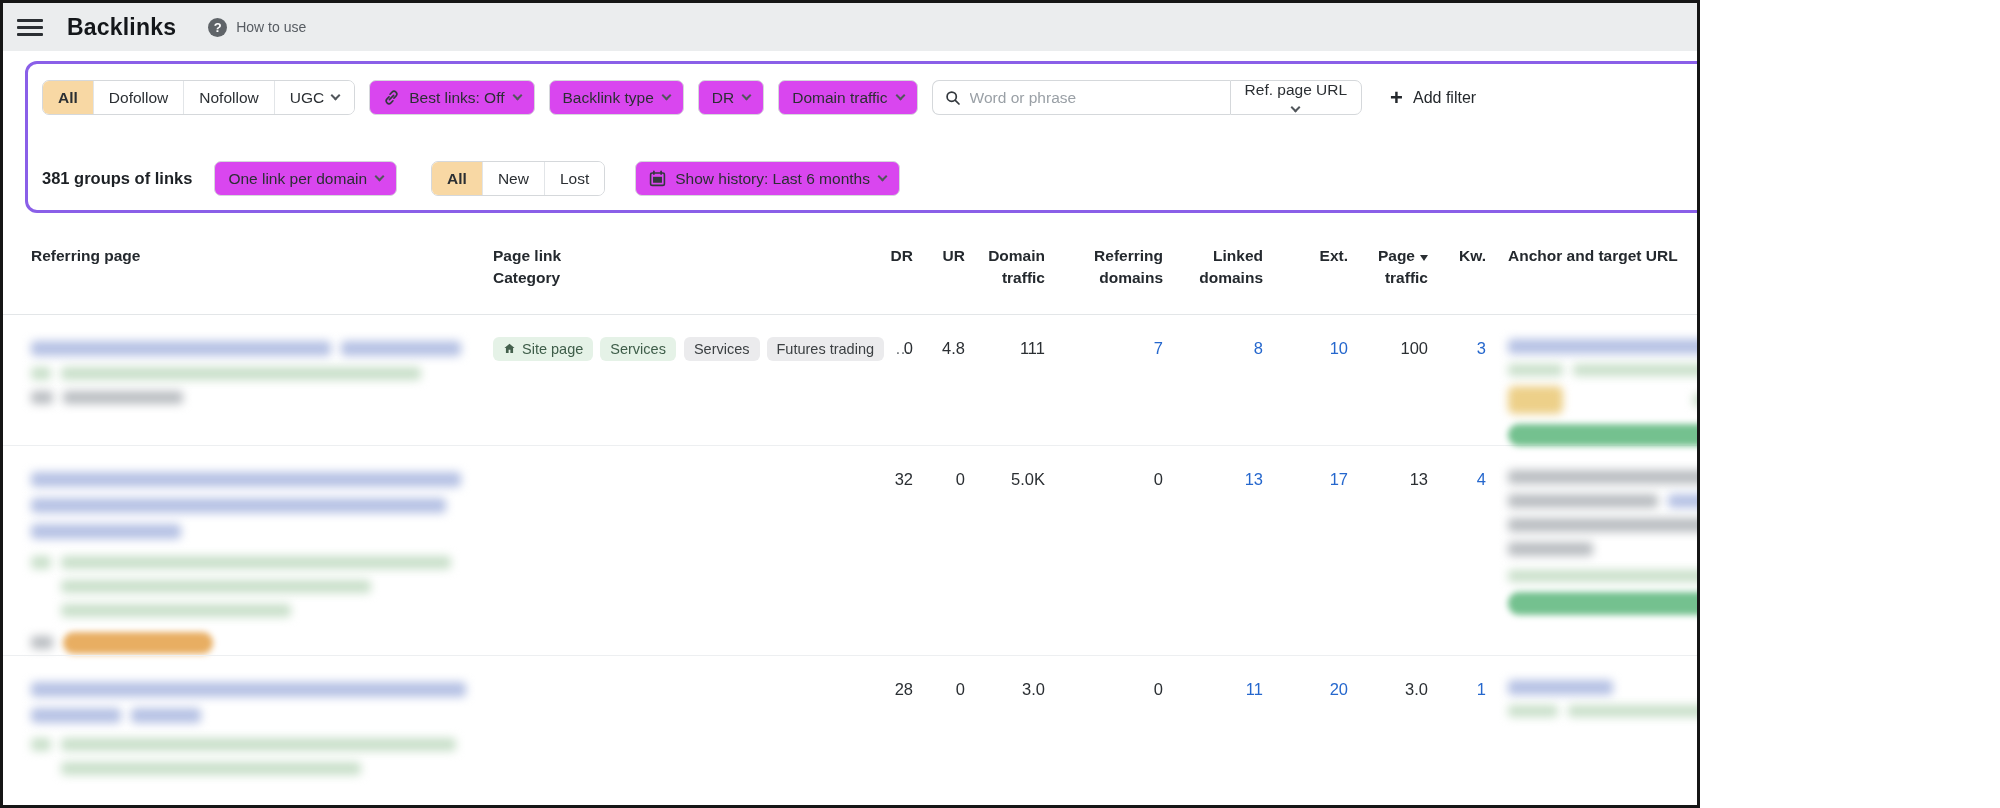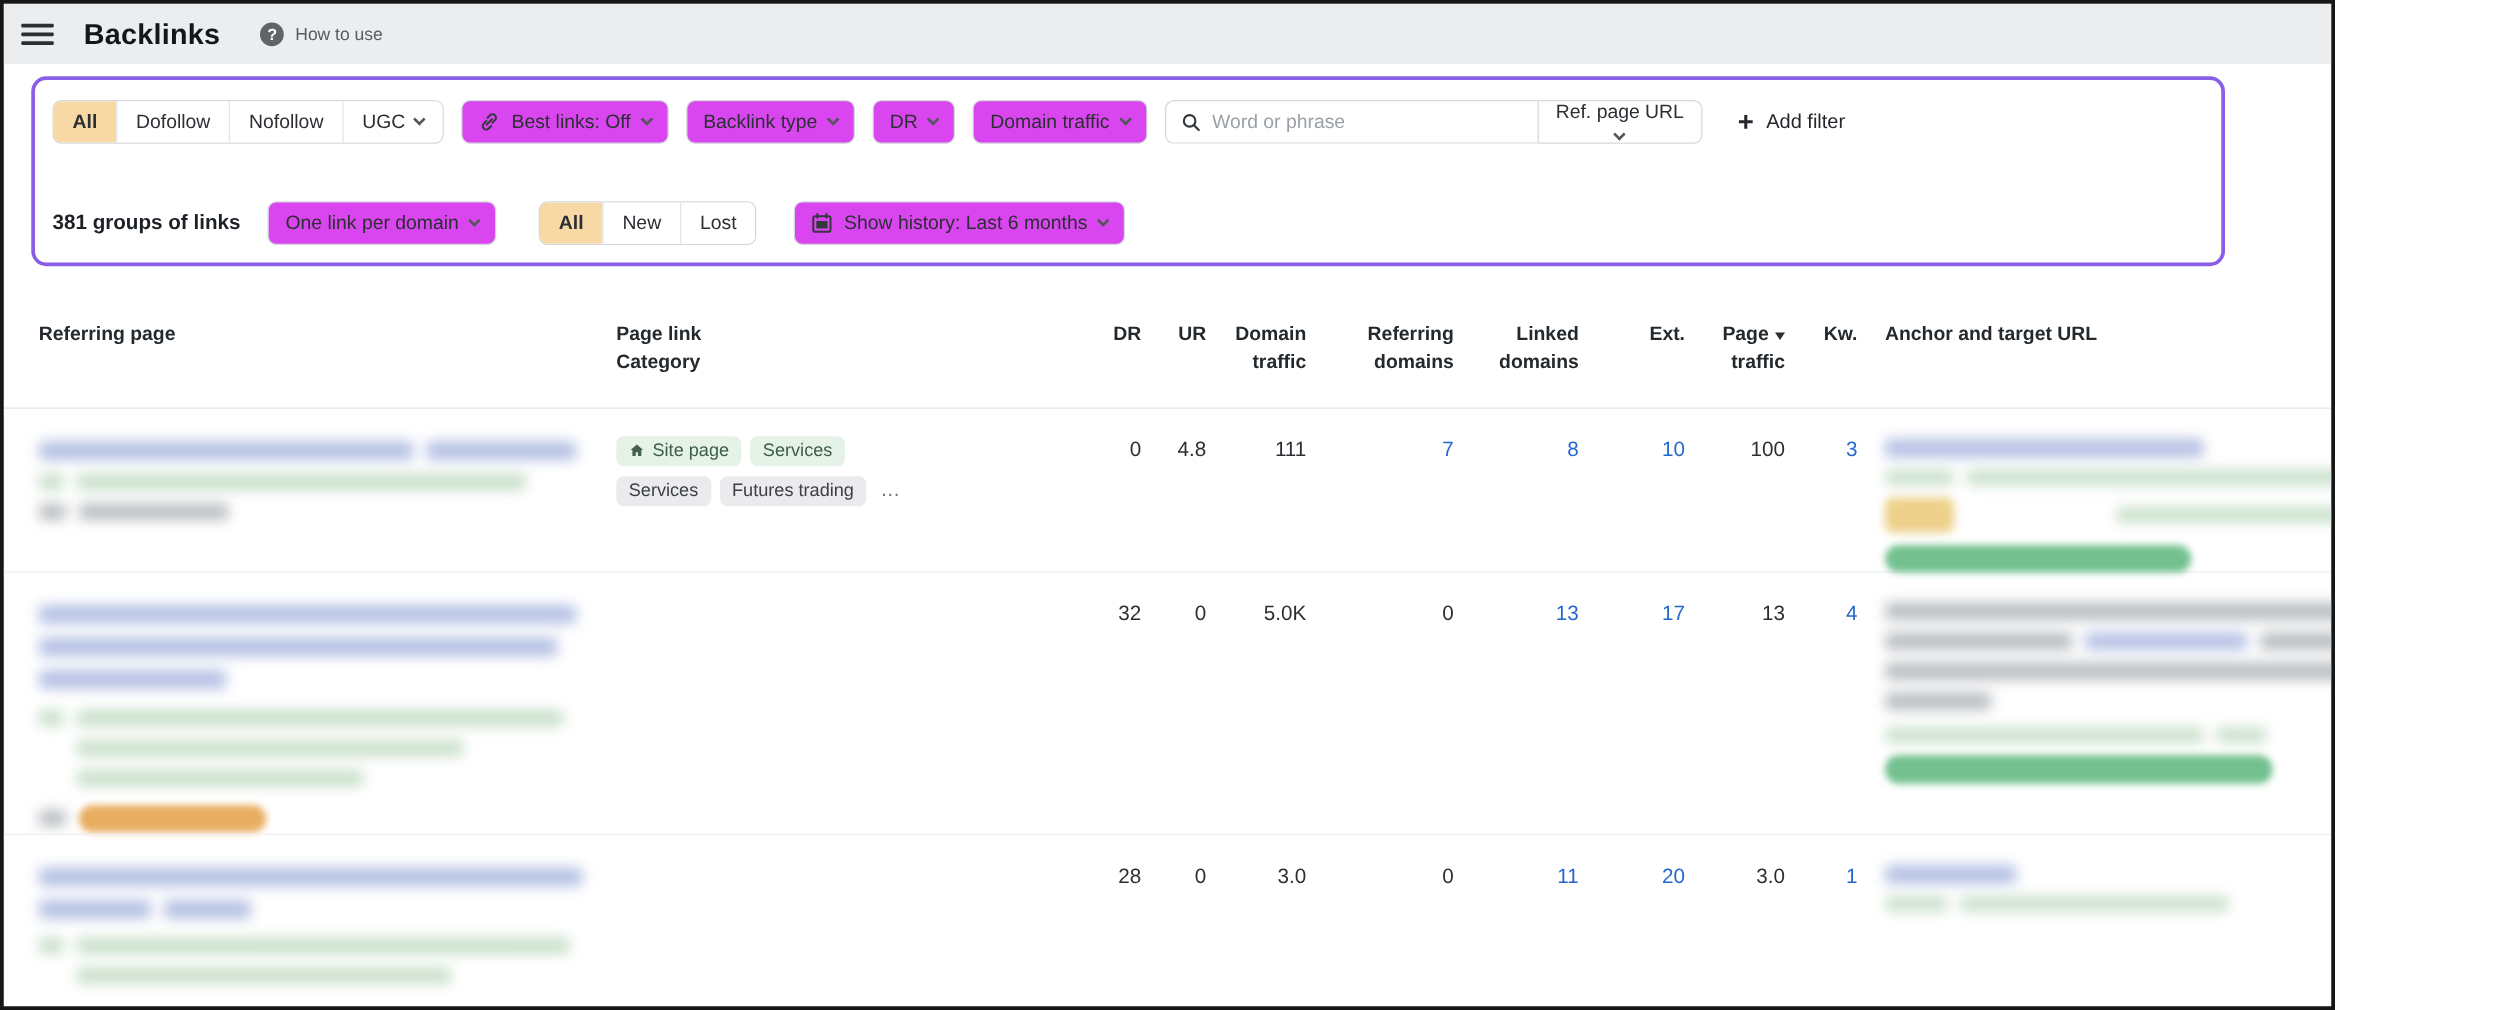--- a/index.html
+++ b/index.html
@@ -1,18 +1,18 @@
 <!DOCTYPE html>
 <html><head>
 <meta charset="utf-8">
 <style>
   * { margin:0; padding:0; box-sizing:border-box; }
   html,body { width:2000px; height:808px; }
   body { font-family:"Liberation Sans", sans-serif; background:#fff; }
-  .frame { position:relative; width:1868px; height:808px; border:3px solid #161616; background:#fff; overflow:hidden; }
+  .frame { position:relative; width:1700px; height:808px; border:3px solid #161616; background:#fff; overflow:hidden; }
 
   
   .topbar { height:48px; background:#ebedee; display:flex; align-items:center; padding-left:14px; }
   .hamburger { width:26px; display:flex; flex-direction:column; gap:4px; cursor:pointer; }
   .hamburger span { display:block; height:3px; background:#2b2f33; border-radius:1px; }
   .app-title { font-size:23px; font-weight:bold; color:#14171a; margin-left:24px; letter-spacing:.2px; }
   .help-wrap { display:flex; align-items:center; margin-left:32px; gap:9px; }
   .help-circle { width:19px; height:19px; border-radius:50%; background:#5f6468; color:#fff; font-size:13px; font-weight:bold; display:flex; align-items:center; justify-content:center; }
   .help-label { font-size:14px; color:#575c62; }
 
@@ -35,37 +35,37 @@
   .search-box input { border:none; outline:none; font-size:15.5px; color:#2b2f33; width:100%; font-family:"Liberation Sans", sans-serif; background:transparent; }
   .search-box input::placeholder { color:#9aa0a6; }
   .ref-url-btn { display:inline-flex; align-items:center; gap:9px; border:1px solid #d5d8db; border-radius:0 7px 7px 0; padding:0 14px; font-size:15.5px; color:#2b2f33; background:#fff; cursor:pointer; white-space:nowrap;flex-direction:column; }
   .add-filter { display:inline-flex; align-items:center; gap:10px; font-size:16px; color:#24282c; cursor:pointer; margin-left:14px; white-space:nowrap; }
   .plus { font-size:22px; font-weight:bold; line-height:1; color:#24282c; }
 
   .groups-count { font-size:16.5px; font-weight:bold; color:#1d2125; white-space:nowrap; margin-right:4px; }
 
   
   .grid { display:grid; grid-template-columns:462px 375px 45px 52px 80px 118px 100px 85px 80px 58px 1fr; padding-left:28px; }
-  .thead { margin-top:44px; padding-bottom:24px; border-bottom:1px solid #e3e6e8; }
+  .thead { margin-top:32px; padding-bottom:24px; border-bottom:1px solid #e3e6e8; }
   .th { font-size:15.5px; font-weight:bold; color:#24292e; line-height:1.45; }
   .th.num { text-align:right; }
   .th .sub { display:block; }
   .sortdesc { display:inline-block; width:0; height:0; border-left:4.5px solid transparent; border-right:4.5px solid transparent; border-top:6px solid #2b2f33; margin-left:5px; }
   .anchor-col { padding-left:22px; }
 
   .trow { padding-top:22px; align-items:start; }
   .trow + .trow { border-top:1px solid #edeff1; }
   .row1 { height:130px; }
   .row2 { height:210px; }
   .row3 { height:230px; }
   .cell.num { text-align:right; font-size:16.5px; color:#2b2f33; padding-top:2px; }
   .cell.num.link { color:#2567cd; }
 
   
-  .badge-lines { display:flex; flex-direction:column; gap:8px; }
+  .badge-lines { display:flex; flex-direction:row; gap:8px; }
   .badge-line { display:flex; align-items:center; gap:7px; }
   .badge { display:inline-flex; align-items:center; gap:6px; font-size:14.5px; padding:4px 10px; border-radius:6px; white-space:nowrap; }
   .badge.green { background:#e5f2e7; color:#3e5d49; }
   .badge.gray { background:#ebebed; color:#3c4043; }
   .more-dots { color:#6b7075; font-size:16px; letter-spacing:2px; margin-left:4px; }
 
   
   .rb { border-radius:4px; filter:blur(5px); }
   .rline { display:flex; gap:10px; align-items:center; }
   .blue  { background:#b5c1e4; }

